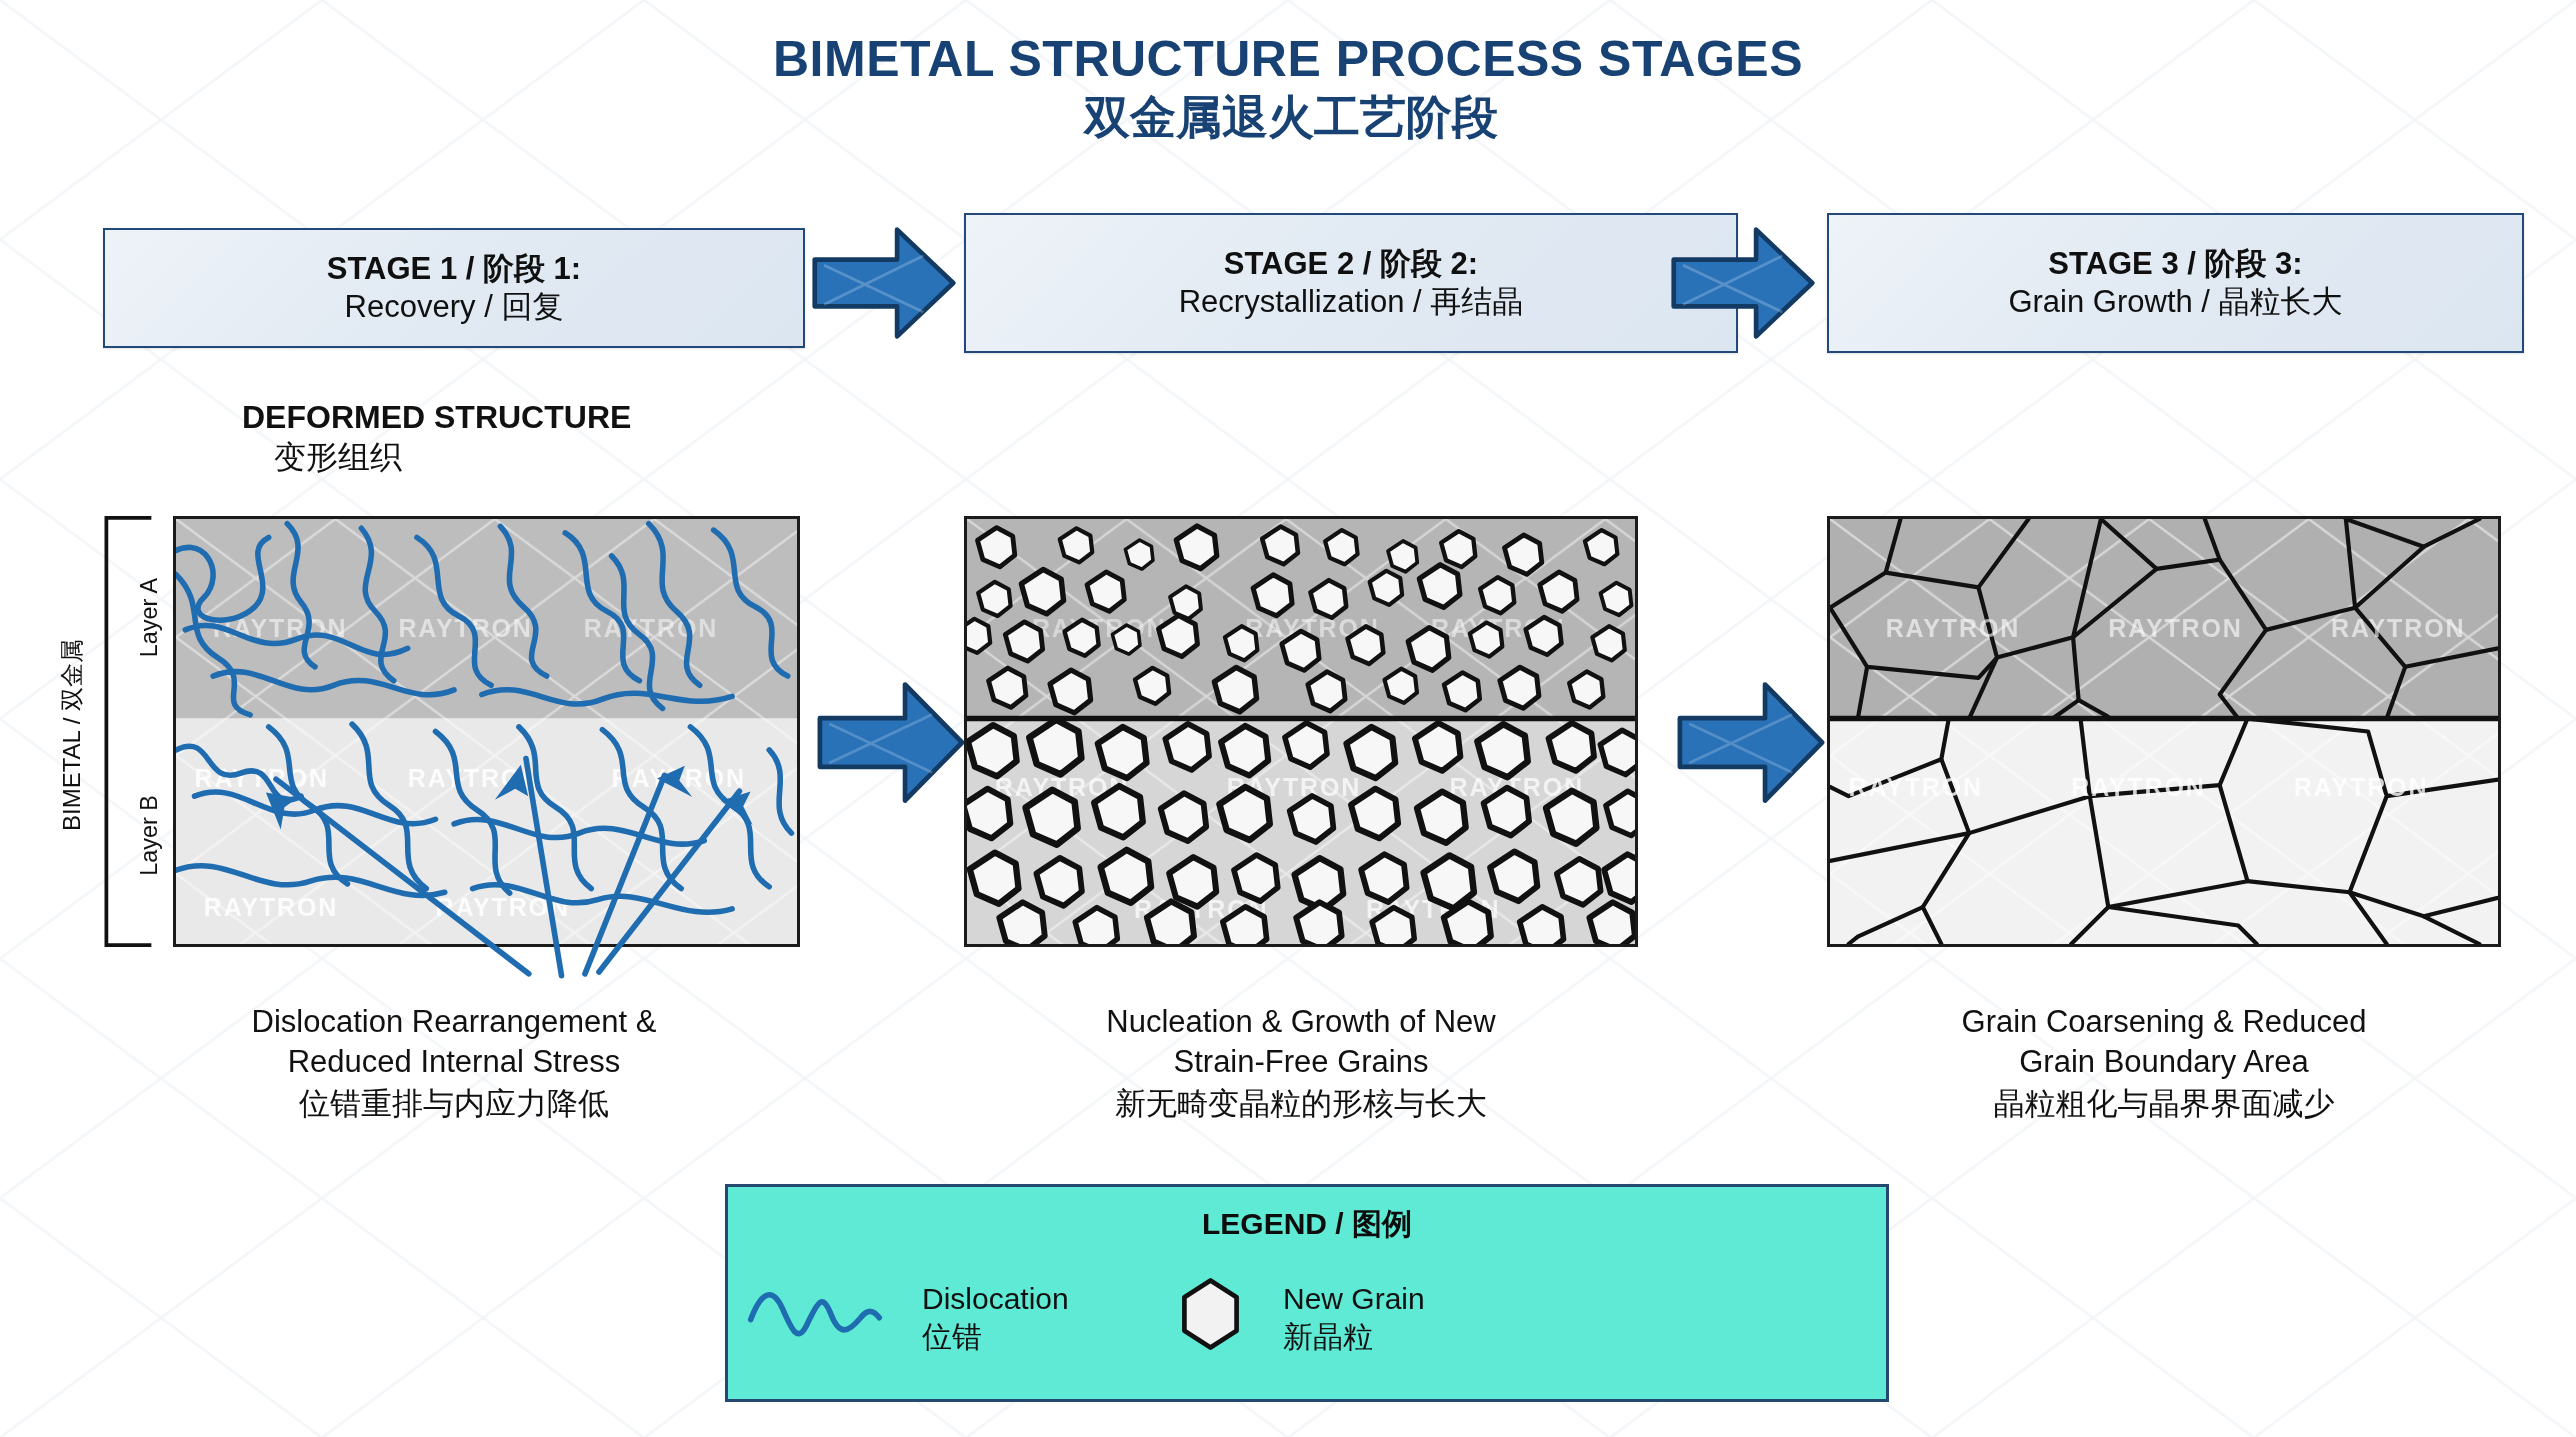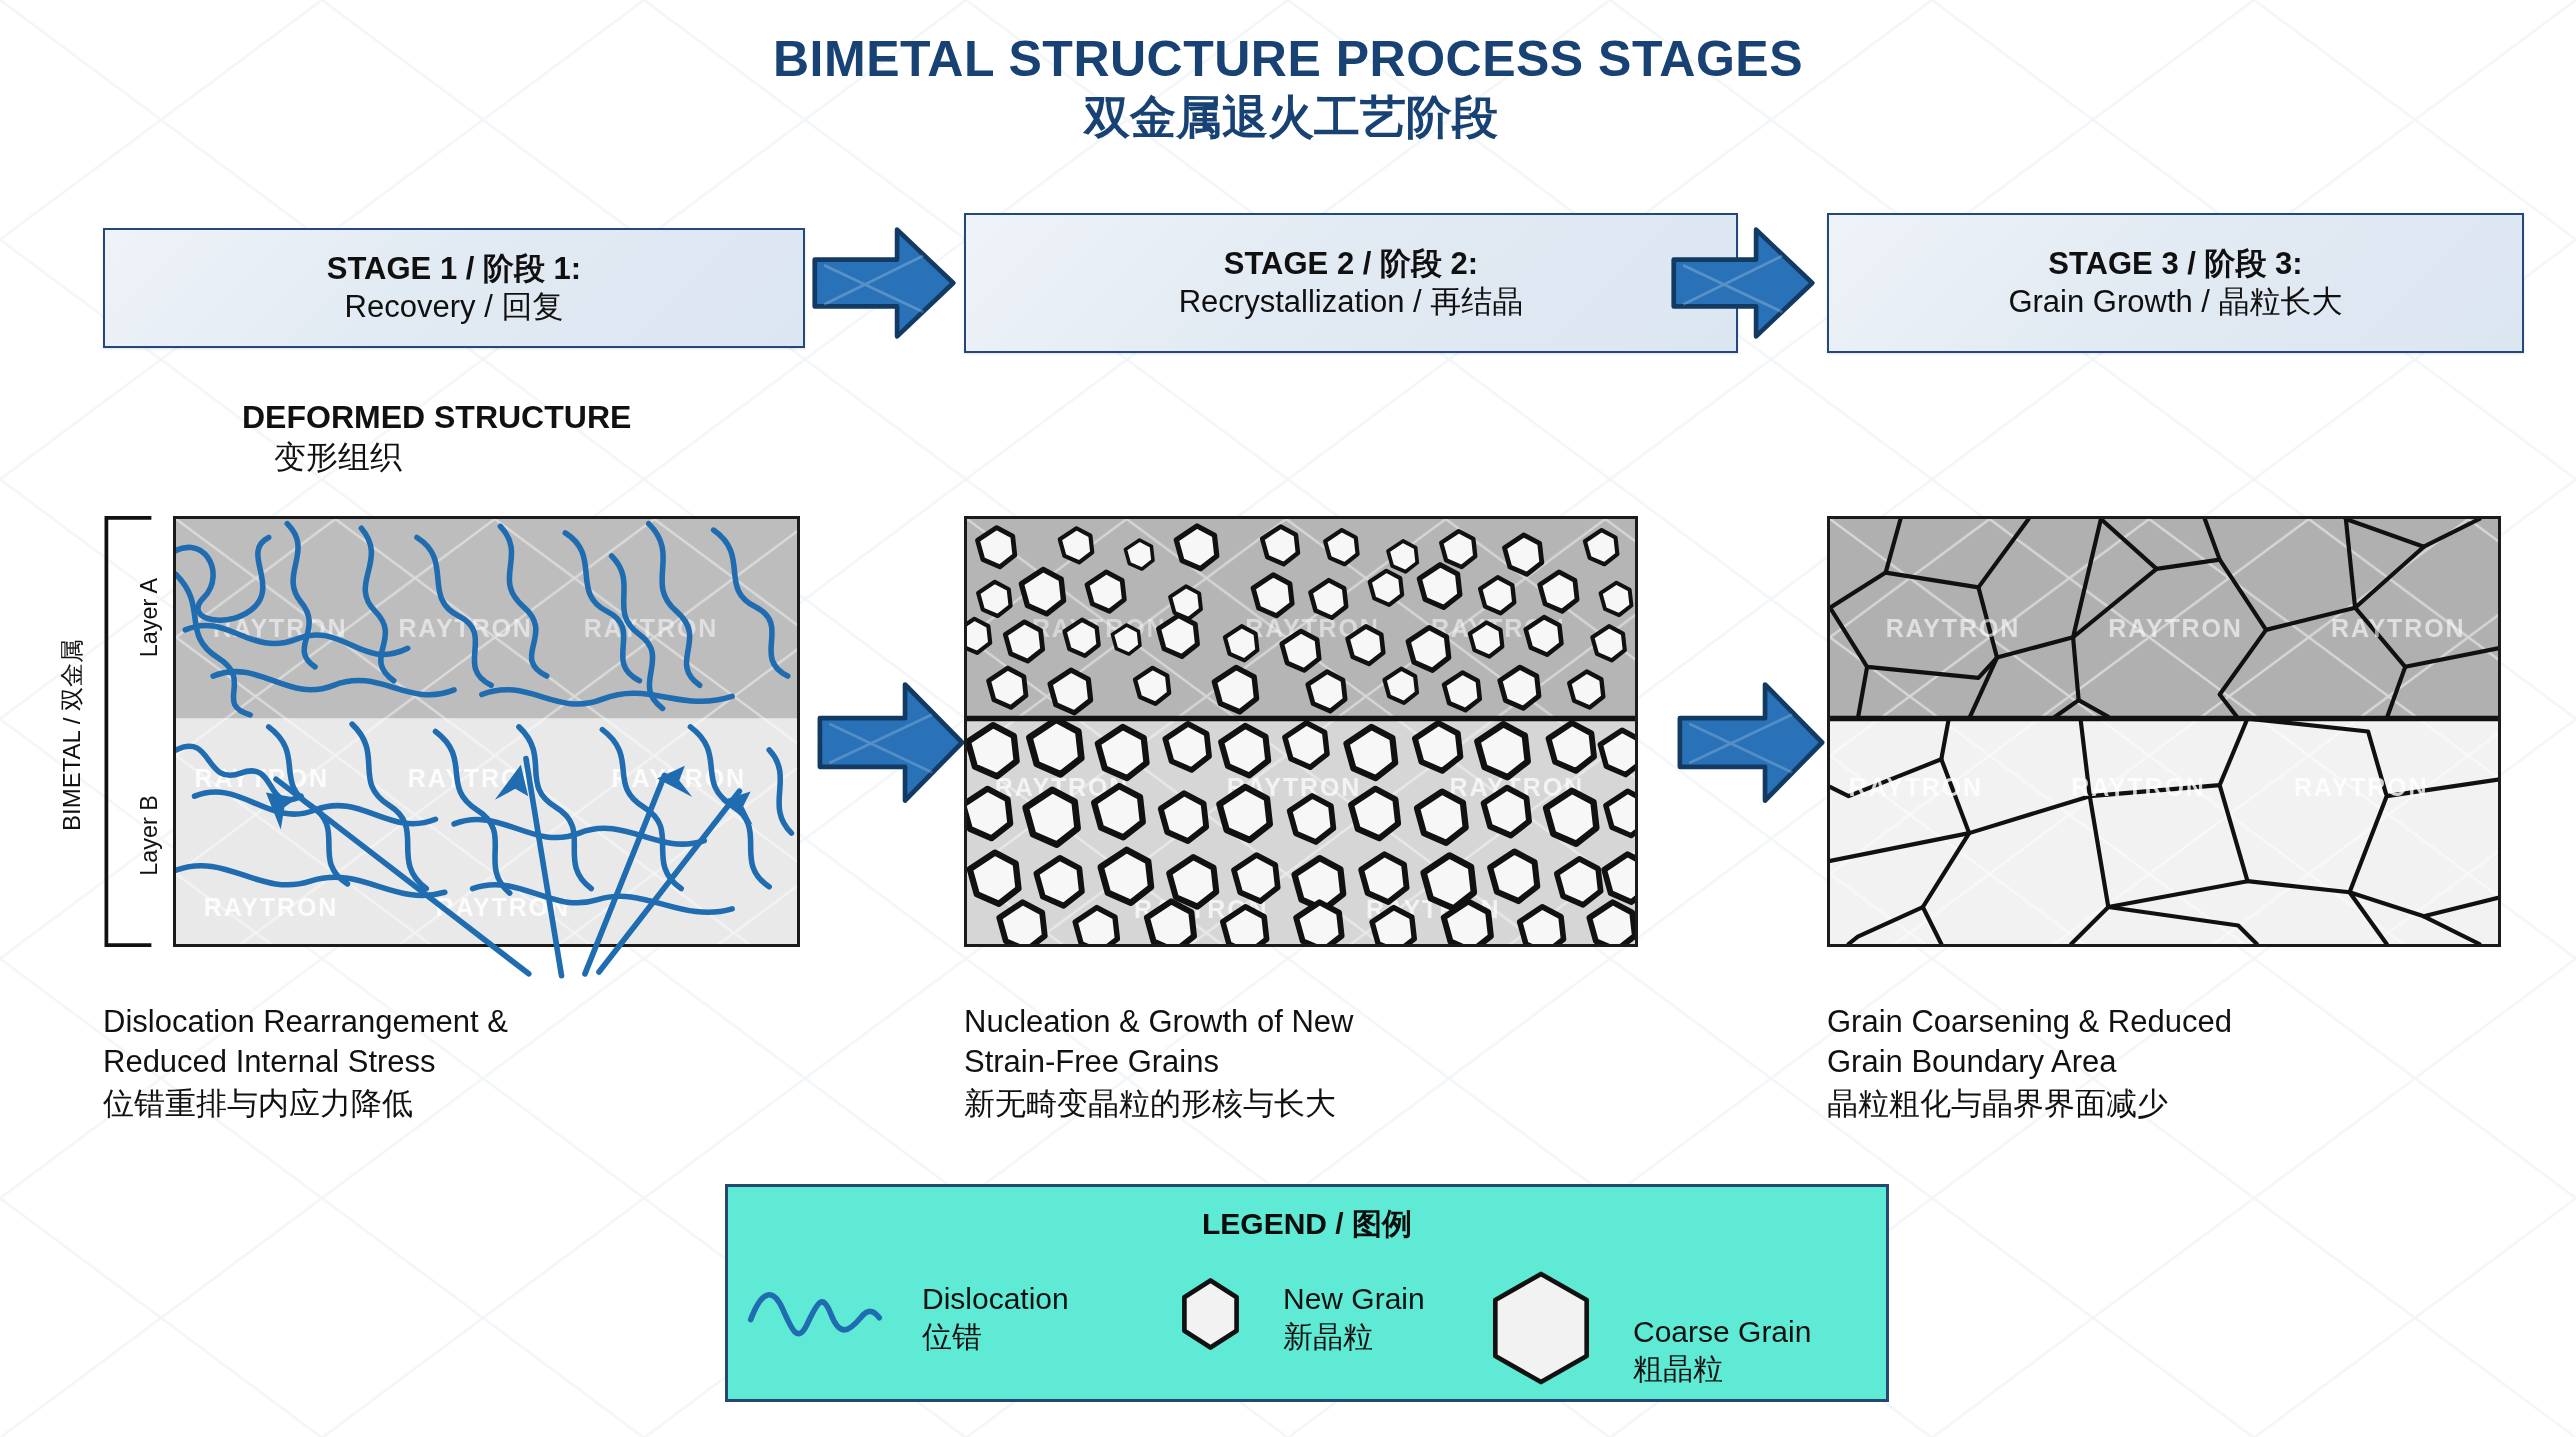--- a/index.html
+++ b/index.html
@@ -58,21 +58,21 @@
   .layer-tag{
     position:absolute;width:37px;display:flex;align-items:center;justify-content:center;
   }
   .layer-tag span{transform:rotate(-90deg);white-space:nowrap;font-size:23.4px;color:#111;}
 
   
   .panel{position:absolute;box-sizing:border-box;border:3.7px solid #1b1b1b;overflow:hidden;}
   .panel svg{display:block;width:100%;height:100%;}
 
   
-  .caption{position:absolute;}
+  .caption{position:absolute;text-align:center;}
   .caption .en{font-size:31px;color:#111;line-height:1.3;white-space:nowrap;}
   .caption .zh{font-size:31px;color:#111;line-height:1.35;white-space:nowrap;}
 
   
   #callout-lines{position:absolute;left:159px;top:693px;width:674px;height:337px;pointer-events:none;}
 
   
   #legend-box{
     position:absolute;left:725px;top:1184px;width:1164px;height:218px;
     border:3.7px solid #24486f;background:#5eead4;box-sizing:border-box;
@@ -625,29 +625,18 @@
           <svg width="71" height="82" viewBox="0 0 76 88">
             <polygon points="38,8 66,26 66,62 38,80 10,62 10,26" fill="#f2f2f2" stroke="#111111" stroke-width="5" stroke-linejoin="round"></polygon>
           </svg>
         </span>
         <span class="txt">
           <span class="en">New Grain</span><br>
           <span class="zh">新晶粒</span>
         </span>
       </div>
 
-      <div class="legend-item" style="left:758px;top:5.6px;">
-        <span class="glyph">
-          <svg width="110" height="120" viewBox="0 0 118 128">
-            <polygon points="59,6 108,34 108,94 59,122 10,94 10,34" fill="#f2f2f2" stroke="#111111" stroke-width="5" stroke-linejoin="round"></polygon>
-          </svg>
-        </span>
-        <span class="txt">
-          <span class="en">Coarse Grain</span><br>
-          <span class="zh">粗晶粒</span>
-        </span>
-      </div>
 
     </div>
   </div>
 
 </div>
 
 
 </body></html>

